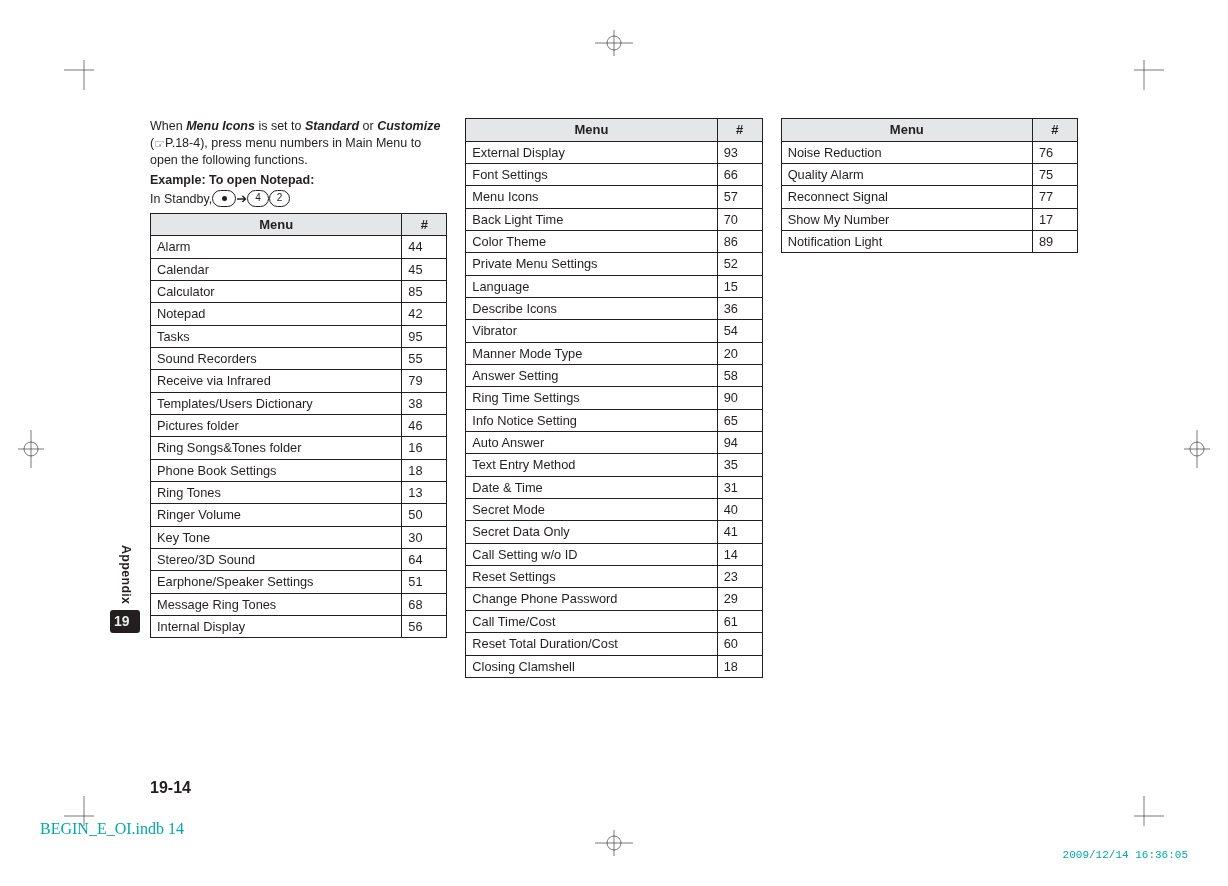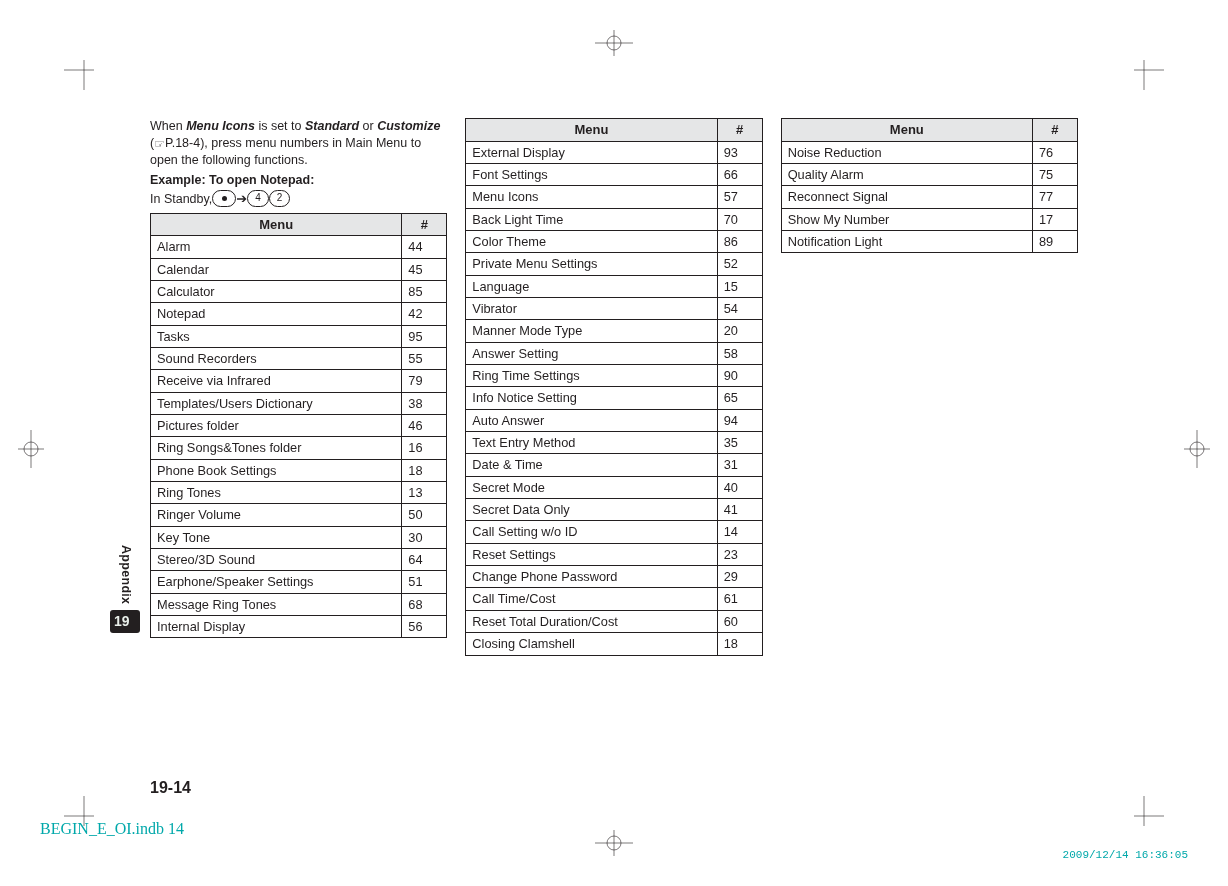--- a/index.html
+++ b/index.html
@@ -211,20 +211,24 @@
             </tr>
             <tr>
               <td>Private Menu Settings</td>
               <td class="num">52</td>
             </tr>
             <tr>
               <td>Language</td>
               <td class="num">15</td>
             </tr>
             <tr>
+              <td>Describe Icons</td>
+              <td class="num">36</td>
+            </tr>
+            <tr>
               <td>Vibrator</td>
               <td class="num">54</td>
             </tr>
             <tr>
               <td>Manner Mode Type</td>
               <td class="num">20</td>
             </tr>
             <tr>
               <td>Answer Setting</td>
               <td class="num">58</td>

